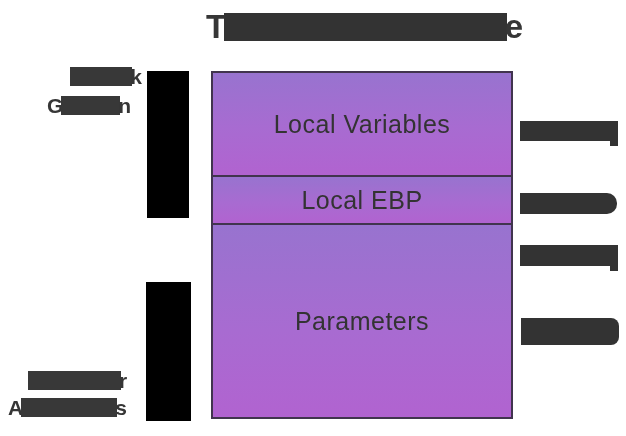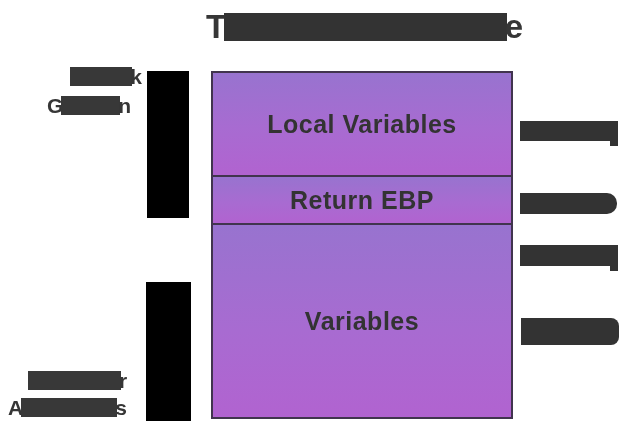--- a/index.html
+++ b/index.html
@@ -32,21 +32,21 @@
   .ann-bottom .l1{margin-left:20px;}
   .ann-bottom .r2{width:96px;margin:0 -2px;}
   
   .stackbox{
     position:absolute;left:211px;top:71px;width:298px;height:344px;
     border:2px solid #41344e;display:flex;flex-direction:column;
   }
   .row{
     display:flex;align-items:center;justify-content:center;
     background:linear-gradient(180deg,#9873cf 0%,#a86bd1 55%,#b163d0 100%);
-    font-size:25px;font-weight:700;color:#333333;letter-spacing:.5px;
+    font-size:25px;font-weight:400;color:#333333;letter-spacing:.5px;
   }
   .row + .row{border-top:2px solid #41344e;}
   .row1{height:102px;}
   .row2{height:46px;}
   .row3{height:49px;}
   .row4{flex:1;}
   
   .sidebar-redact{position:absolute;background:#333333;}
   .rb1{left:520px;top:121px;width:98px;height:20px;}
   .rb1::after{content:"";position:absolute;right:0;bottom:-5px;width:8px;height:7px;background:#333333;}
@@ -91,24 +91,24 @@
       <span class="redact r2"></span>
       <span>s</span>
     </div>
   </div>
 
   <div class="stackbox">
     <div class="row row1">
       <span>Local Variables</span>
     </div>
     <div class="row row2">
-      <span>Return EBP</span>
+      <span>Local EBP</span>
     </div>
     <div class="row row4">
-      <span>Variables</span>
+      <span>Parameters</span>
     </div>
   </div>
 
   <div class="sidebar-redact rb1"></div>
   <div class="sidebar-redact rb2"></div>
   <div class="sidebar-redact rb3"></div>
   <div class="sidebar-redact rb4"></div>
 
 </div>
 

